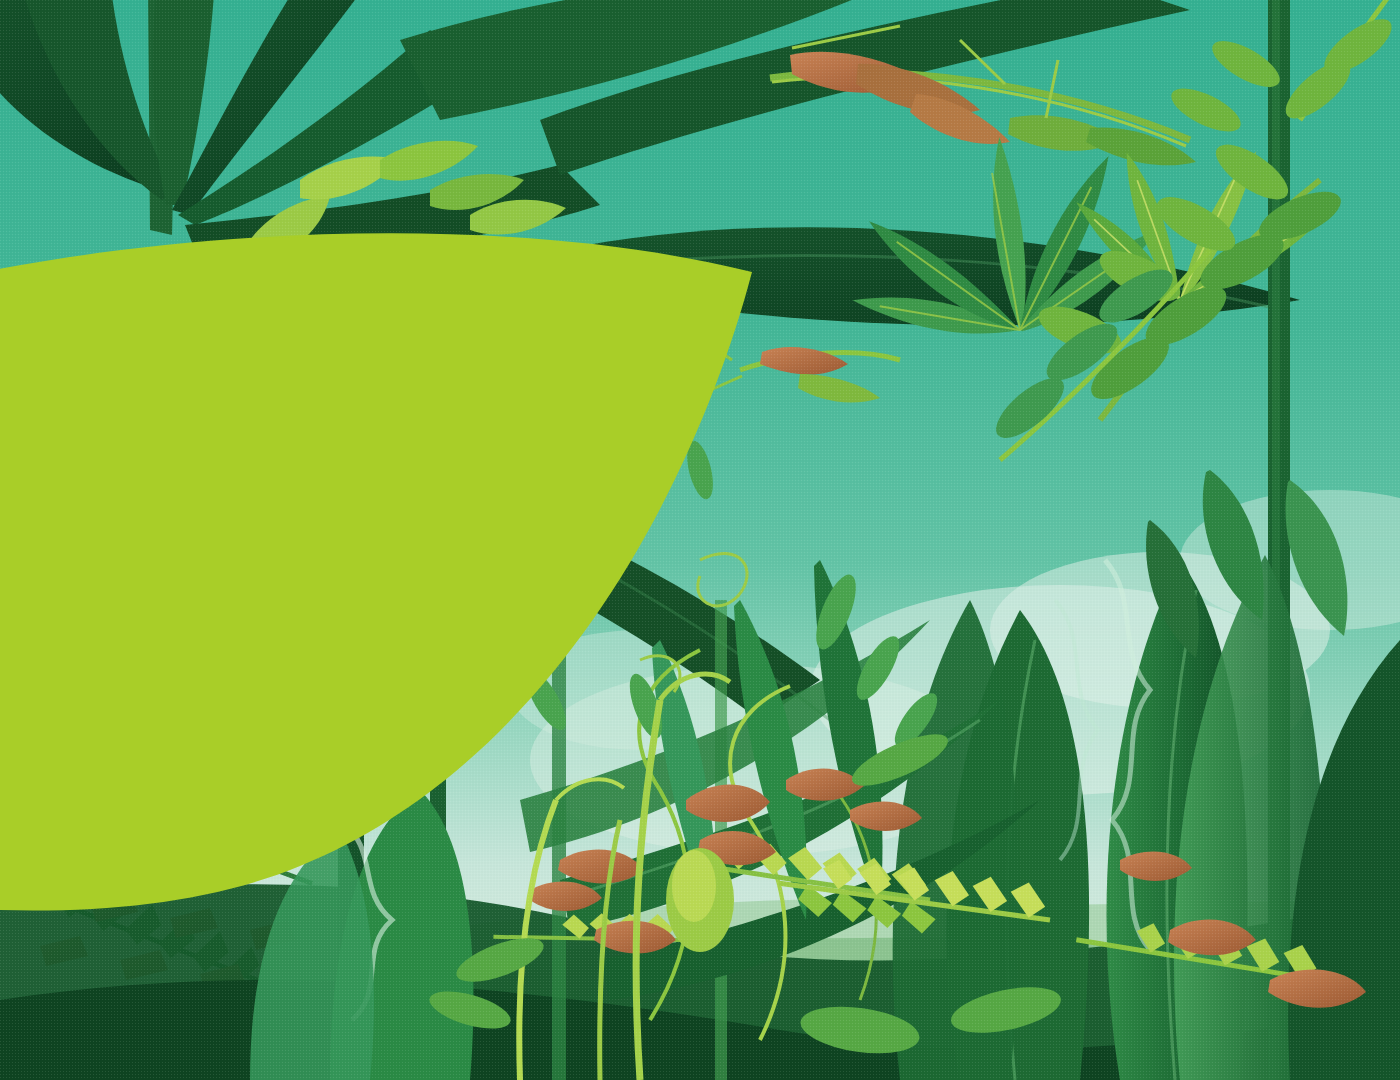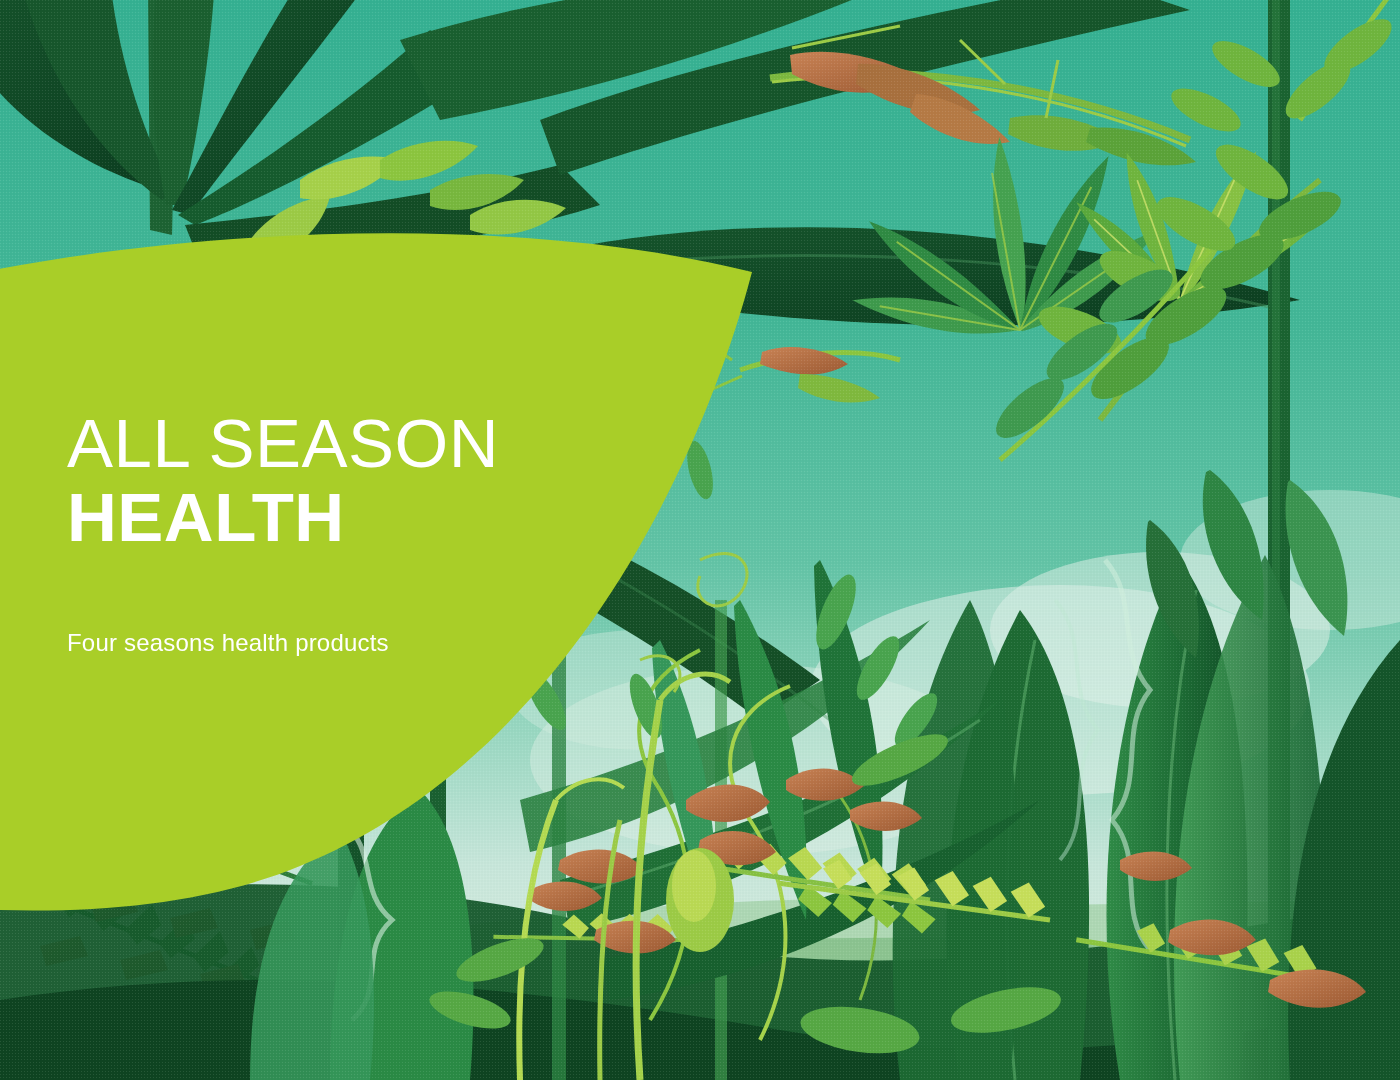--- a/index.html
+++ b/index.html
@@ -423,19 +423,14 @@
     </g>
   </svg>
 
   <svg id="leaf-panel" viewBox="0 0 1400 1080" preserveAspectRatio="none" xmlns="http://www.w3.org/2000/svg">
     <path d="M -260 345
              C -60 250 420 190 752 272
              C 700 470 560 760 300 866
              C 150 928 -60 918 -260 880 Z" fill="#a9ce28"></path>
   </svg>
 
-  <div id="leaf-text">
-    <div class="t-line1">ALL SEASON</div>
-    <div class="t-line2">HEALTH</div>
-    <div class="t-sub">Four seasons health products</div>
-  </div>
 
 </div>
 
 </body></html>

